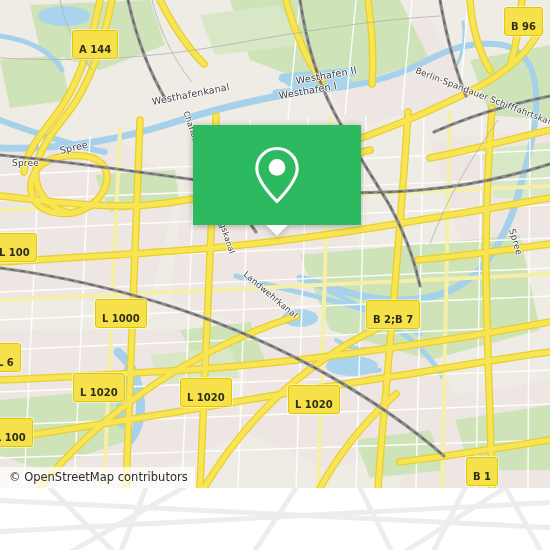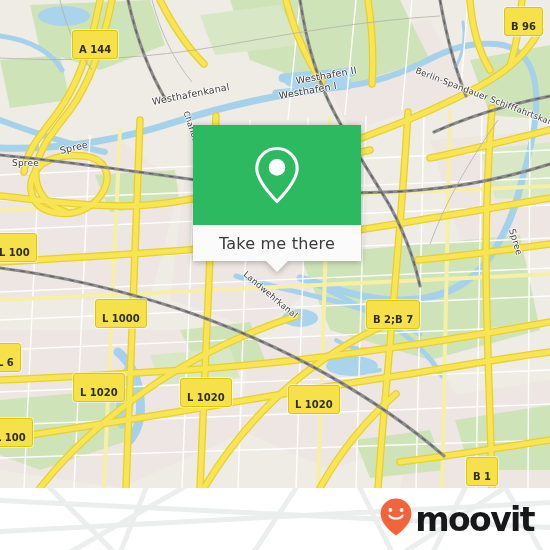--- a/index.html
+++ b/index.html
@@ -380,33 +380,31 @@
         <div class="shield" style="left: 95px; top: 263px; margin-top: 36px;">L 1000</div>
         <div class="shield" style="left: 73px; top: 373px;">L 1020</div>
         <div class="shield" style="left: 180px; top: 378px;">L 1020</div>
         <div class="shield" style="left: 288px; top: 385px;">L 1020</div>
         <div class="shield" style="left: 366px; top: 300px;">B 2;B 7</div>
         <div class="shield" style="left: 466px; top: 457px;">B 1</div>
         <div class="shield" style="left: -10px; top: 343px;">L 6</div>
         <div class="shield" style="left: -12px; top: 418px;">L 100</div>
       </div>
 
+    <div id="osm-attrib">© OpenStreetMap contributors</div>
   </div>
 
   <div id="callout">
     <div id="callout-green">
       <span id="pin-icon">
         <svg width="52" height="62" viewBox="0 0 52 62" fill="none">
           <path d="M26 4.5 C14.8 4.5 5.8 13.4 5.8 24.4 C5.8 33 13.2 44.2 26 57.5 C38.8 44.2 46.2 33 46.2 24.4 C46.2 13.4 37.2 4.5 26 4.5 Z" stroke="#ffffff" stroke-width="3.1" fill="none" stroke-linejoin="round"></path>
           <circle cx="26" cy="23.4" r="8.3" fill="#ffffff"></circle>
         </svg>
       </span>
-    </div>
-    <div id="callout-white">
-      <span id="callout-label">Take me there</span>
     </div>
     <div id="callout-tail"></div>
   </div>
 
   <div id="footer">
     <svg id="footer-bg" viewBox="0 0 550 62">
       <rect x="0" y="0" width="550" height="62" fill="#ffffff"></rect>
       <g stroke="#eceded" stroke-width="5" fill="none" stroke-linecap="round">
         <path d="M40 -10 L120 70"></path>
         <path d="M150 -10 L118 70"></path>
@@ -415,26 +413,15 @@
         <path d="M470 -10 L430 70"></path>
         <path d="M500 -10 L545 70"></path>
         <path d="M-10 44 L560 14"></path>
         <path d="M-10 12 L560 40"></path>
         <path d="M60 70 L200 -10"></path>
         <path d="M395 70 L520 -10"></path>
       </g>
     </svg>
 
 
-    <div id="brand">
-      <span id="brand-mark">
-        <svg width="34" height="40" viewBox="0 0 34 40">
-          <path d="M17 1.5 C8.2 1.5 1.6 8.2 1.6 16.6 C1.6 24.3 8 32.2 17 38.5 C26 32.2 32.4 24.3 32.4 16.6 C32.4 8.2 25.8 1.5 17 1.5 Z" fill="#f4643c"></path>
-          <circle cx="11.4" cy="13" r="1.9" fill="#ffffff"></circle>
-          <circle cx="22.6" cy="13" r="1.9" fill="#ffffff"></circle>
-          <path d="M10.4 18.6 C12.6 22.4 21.4 22.4 23.6 18.6" stroke="#ffffff" stroke-width="2.1" fill="none" stroke-linecap="round"></path>
-        </svg>
-      </span>
-      <span id="brand-wordmark">moovit</span>
-    </div>
   </div>
 
 </div>
 
 </body></html>

